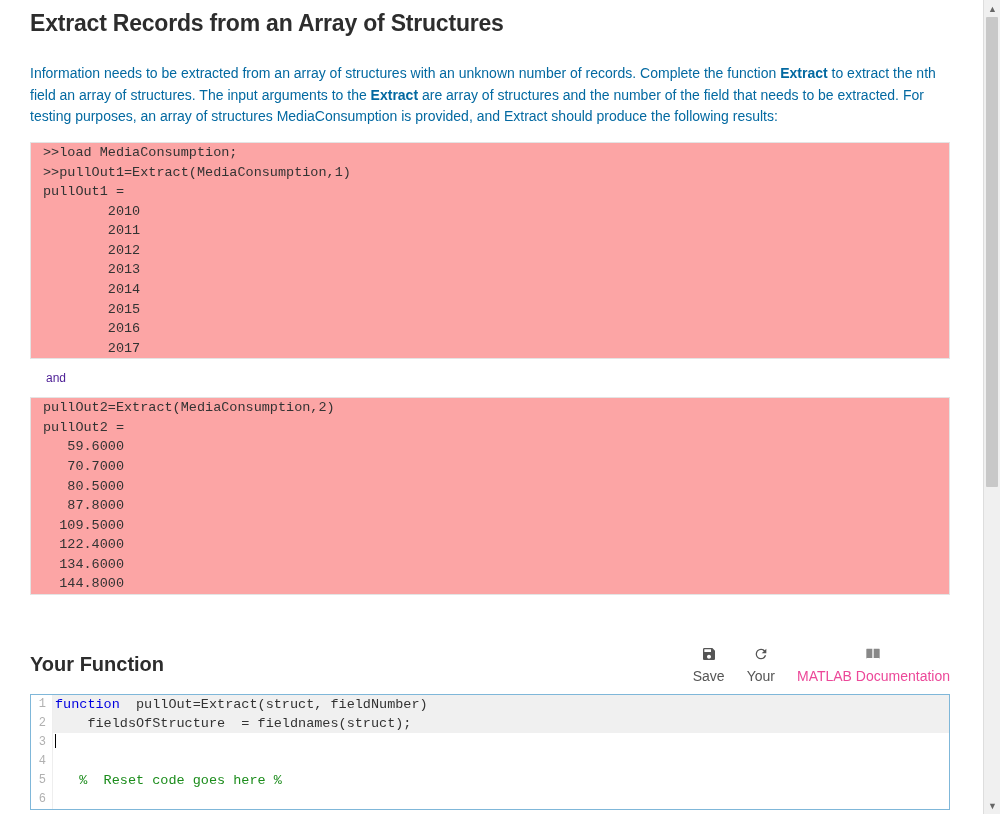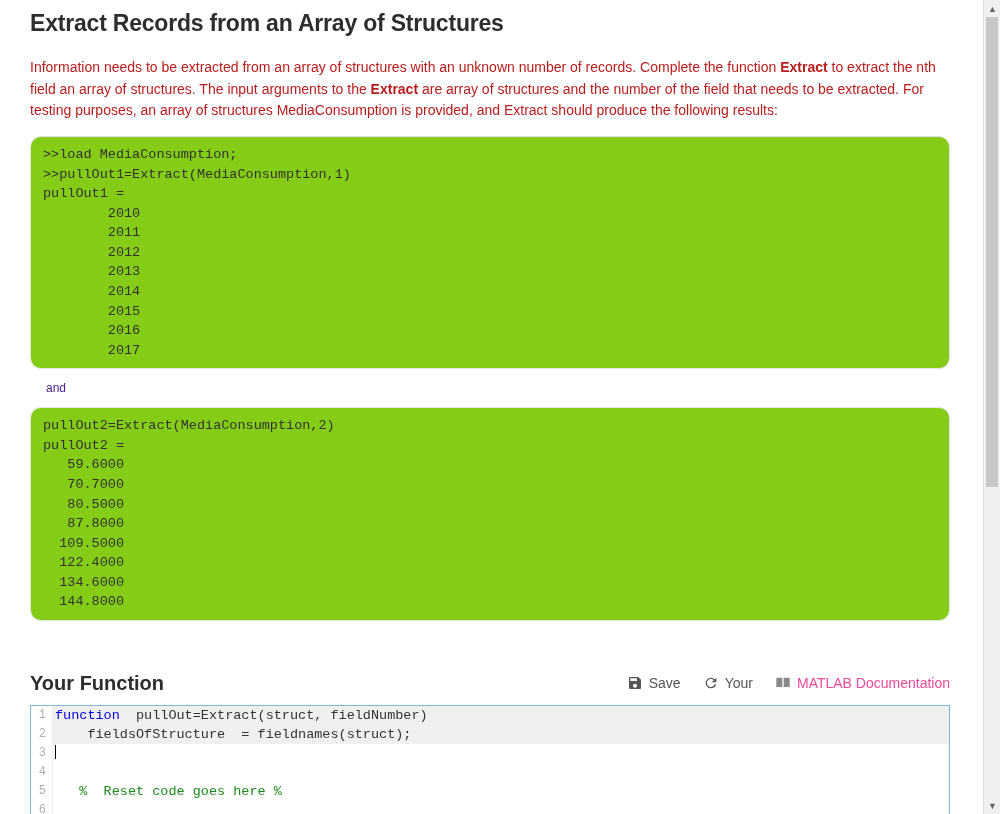--- a/index.html
+++ b/index.html
@@ -21,35 +21,35 @@
     left: 0; top: 0;
     width: 980px;
     height: 814px;
     overflow-y: auto;
     padding: 0 30px 0 30px;
   }
   h1.title {
     font-size: 23px;
     font-weight: 700;
     color: #2d2d2d;
-    margin: 10px 0 20px 0;
+    margin: 10px 0 26px 0;
     letter-spacing: -0.2px;
   }
   p.desc {
     font-size: 14px;
     line-height: 1.55;
-    color: #b91c1c;
+    color: #0369a1;
     margin: 0 0 14px 0;
   }
   p.desc b { font-weight: 700; }
   pre.codeblock {
-    background: #84cc16;
+    background: #fca5a5;
     border: 1px solid #e4e4e4;
-    border-radius: 11px;
-    padding: 8px 12px;
+    border-radius: 0;
+    padding: 0 12px;
     font-family: Consolas, "Courier New", monospace;
     font-size: 13.5px;
     line-height: 1.45;
     white-space: pre;
     color: #333;
     margin: 0 0 12px 0;
     overflow-x: auto;
   }
   p.and {
     font-size: 12px;
@@ -78,20 +78,21 @@
     display: inline-flex;
     align-items: center;
     gap: 6px;
     font-size: 14px;
     color: #555;
     cursor: pointer;
     border: none;
     background: none;
     padding: 0;
     font-family: inherit;
+    flex-direction: column;
   }
   .toolbar-btn svg { width: 16px; height: 16px; fill: #555; }
   .toolbar-link { color: #ec4899; gap: 6px; }
   .toolbar-link svg { fill: #888; }
 
   .editor {
     border: 1px solid #7fb7d9;
     background: #fff;
     font-family: Consolas, "Courier New", monospace;
     font-size: 13.5px;

